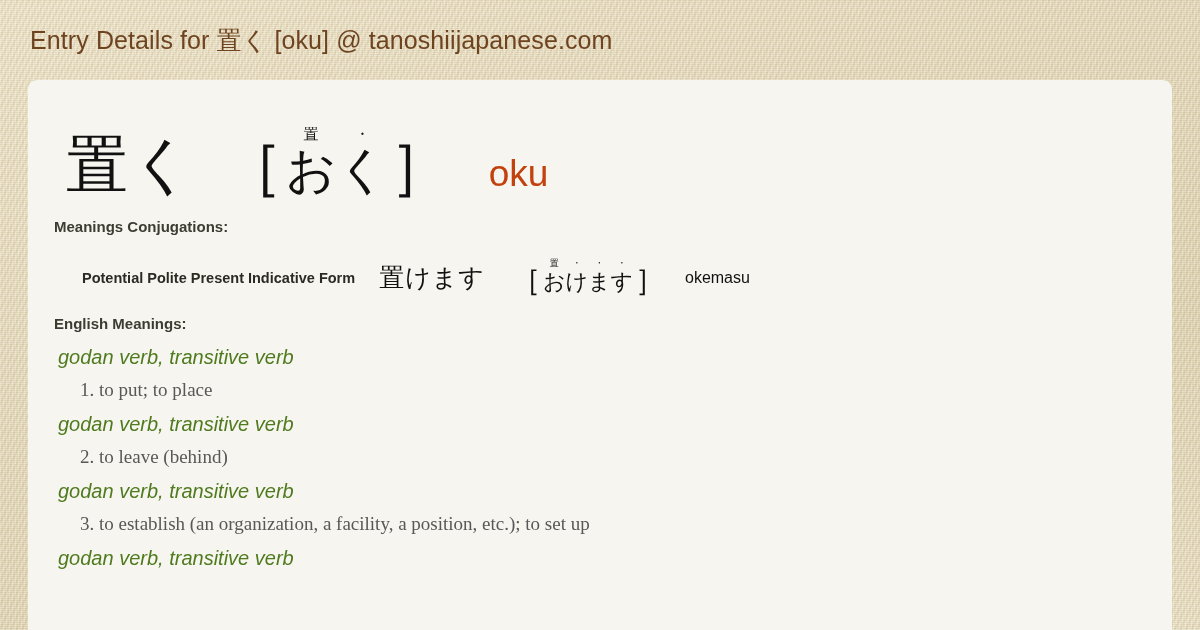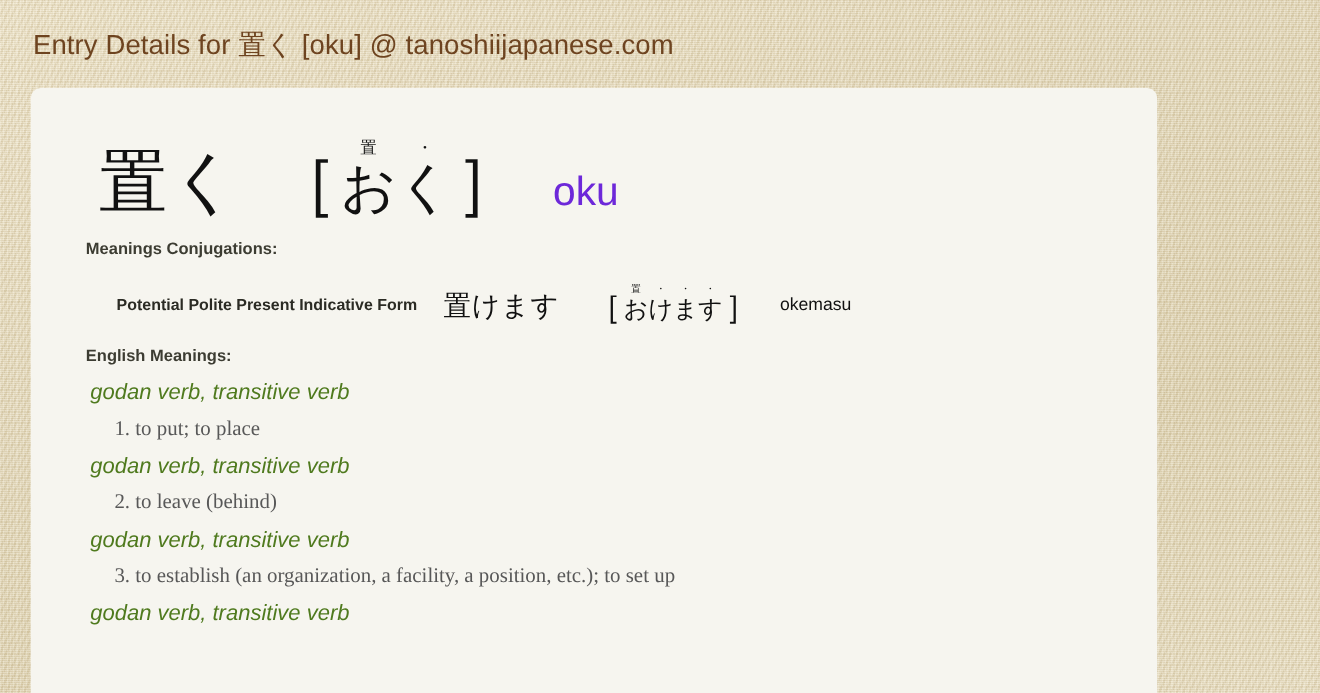--- a/index.html
+++ b/index.html
@@ -37,27 +37,26 @@
     letter-spacing: 0.1px;
     white-space: nowrap;
     font-family: "Liberation Sans", sans-serif;
   }
 
   
   .card {
     position: absolute;
     left: 28px;
     top: 80px;
-    width: 1000px;
+    width: 1144px;
     height: 550px;
     background: #f6f5ef;
     border-top-left-radius: 9px;
     border-top-right-radius: 9px;
     overflow: hidden;
-    padding-left: 24px;
   }
 
   .card-inner {
     padding: 26px 0 0 22px;
   }
 
   
   .headword-row {
     display: flex;
     align-items: flex-end;
@@ -109,24 +108,24 @@
   .ruby .rt.dot {
     font-size: 15px;
   }
   .ruby .rb {
     font-size: 50px;
     line-height: 1.05;
     color: #111;
     font-family: "DejaVu Serif", "Liberation Serif", serif;
   }
   .headword-romaji {
-    margin-left: 27px;
+    margin-left: 37px;
     font-size: 37px;
     line-height: 1;
-    color: #6d28d9;
+    color: #c2410c;
     font-family: "Liberation Sans", sans-serif;
     padding-bottom: 4px;
   }
 
   
   .section-label {
     font-size: 15px;
     font-weight: bold;
     color: #3c3c32;
     margin: 22px 0 0 4px;

